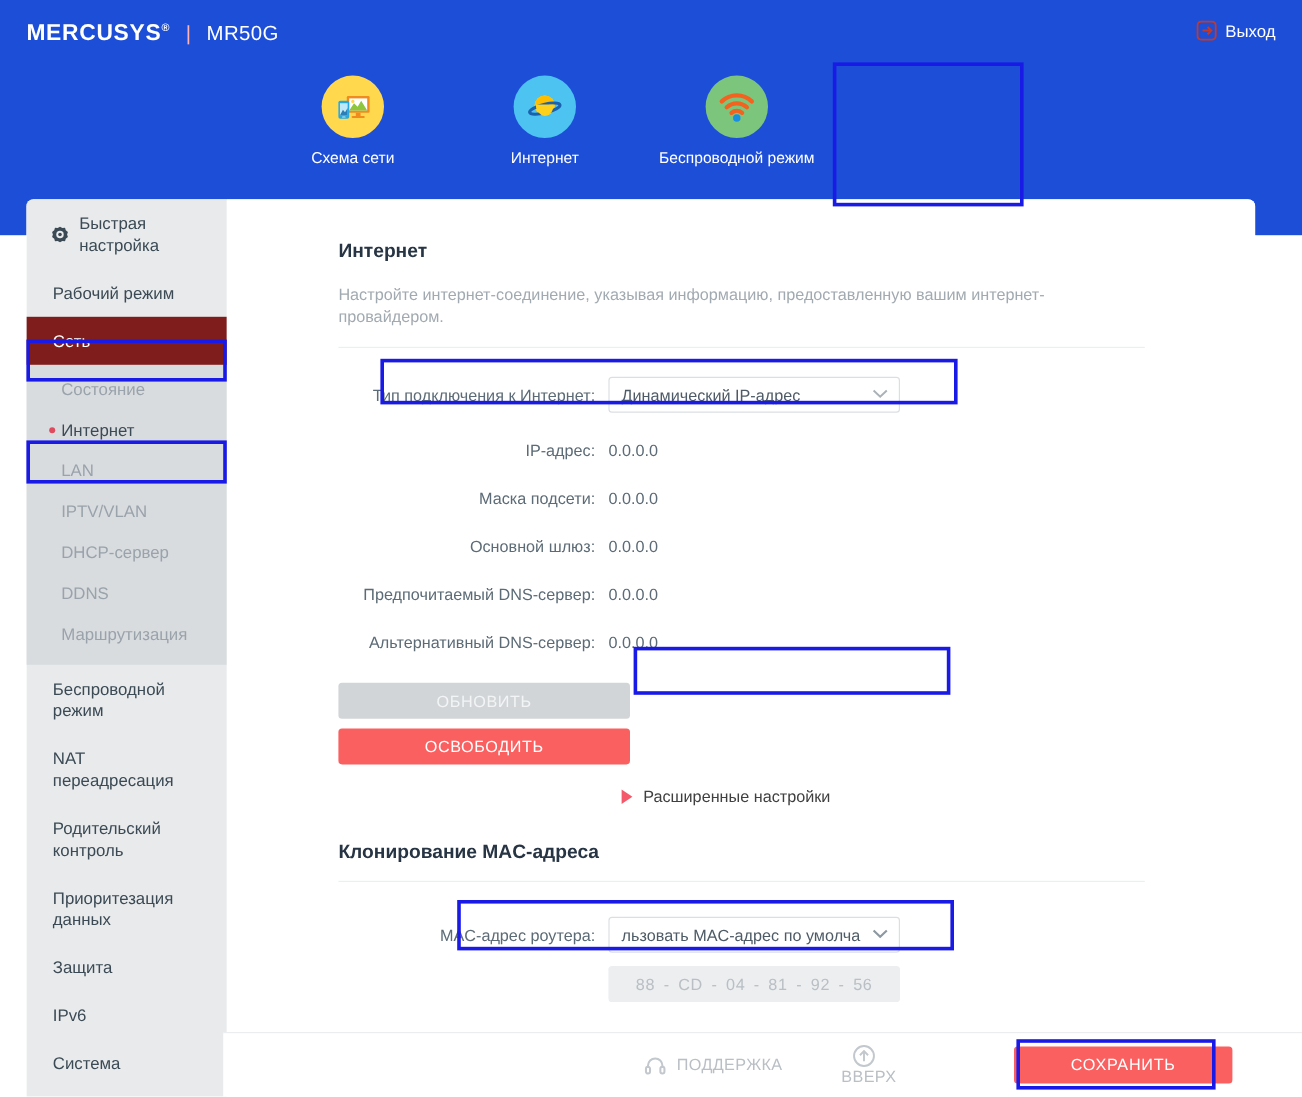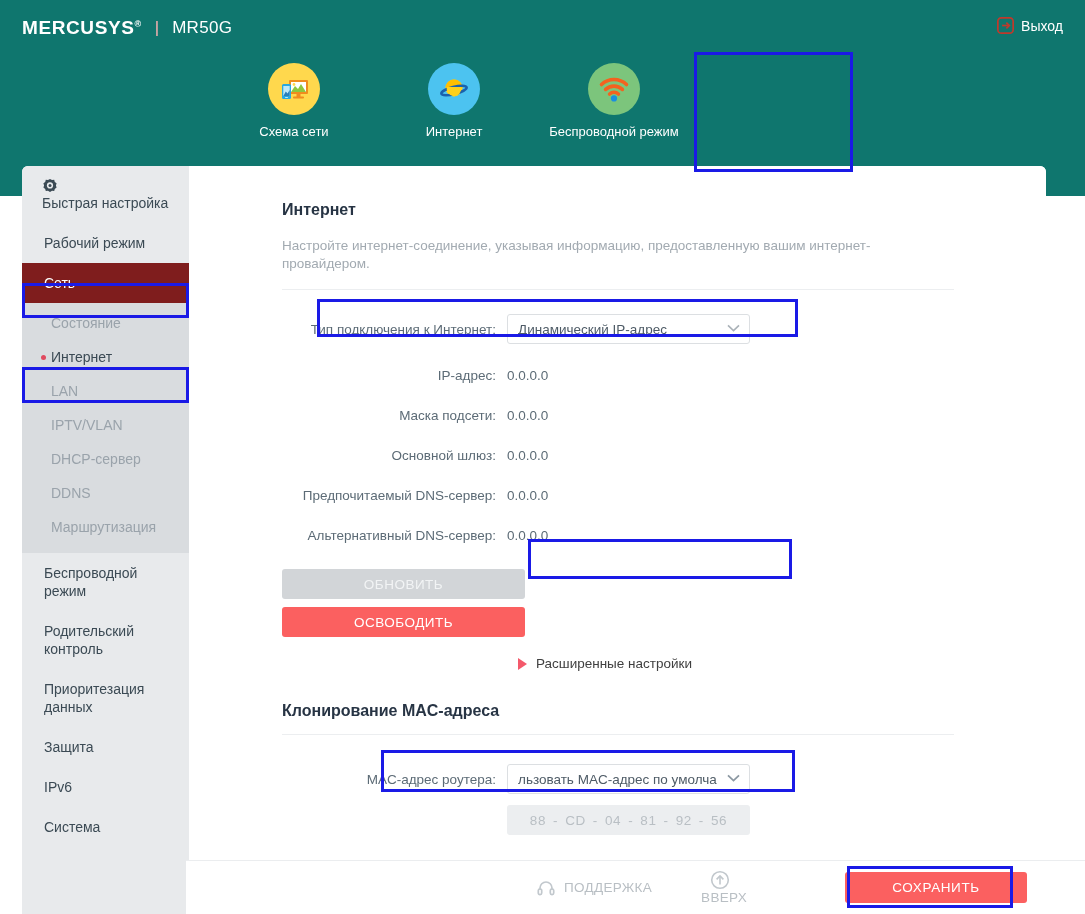--- a/index.html
+++ b/index.html
@@ -7,21 +7,21 @@
     width: 1085px; height: 914px;
     font-family: "Liberation Sans", sans-serif;
     background: #ffffff;
     overflow: hidden;
   }
   #app { position: relative; width: 1085px; height: 914px; background:#fff; }
 
   
   .header-band {
     position:absolute; left:0; top:0; width:1085px; height:196px;
-    background:#0f766e;
+    background:#1d4ed8;
   }
   .brand { position:absolute; left:22px; top:17px; display:flex; align-items:center; }
   .brand-logo {
     font-size:19px; font-weight:bold; color:#ffffff; letter-spacing:0.6px;
     font-family:"Liberation Sans", sans-serif;
   }
   .brand-logo .reg { font-size:9px; vertical-align:super; }
   .brand-sep { color:#ffb3b3; margin:0 13px; font-size:17px; font-weight:300; }
   .brand-model { font-size:17px; color:#ffffff; letter-spacing:0.3px; }
 
@@ -56,21 +56,21 @@
     background:#ffffff; border-radius:6px 6px 0 0; overflow:hidden;
   }
   .sidebar {
     position:absolute; left:0; top:0; width:167px; height:748px;
     background:#e8eaec;
   }
   .side-item {
     padding:11px 0 11px 22px; font-size:14px; color:#3b4a54; line-height:18px; cursor:pointer;
     position:relative;
   }
-  .side-item.withicon { display:flex; align-items:flex-start; padding-left:20px;flex-direction:column; }
+  .side-item.withicon { display:flex; align-items:center; padding-left:20px; }
   .side-gear { width:16px; height:16px; margin-right:8px; margin-top:1px; flex:0 0 auto; }
   .side-item.selected { background:#7f1d1d; color:#ffffff; }
   .submenu { background:#d9dcdf; padding:3px 0 9px 0; }
   .sub-item {
     padding:9px 0 9px 29px; font-size:14px; color:#9aa3ab; cursor:pointer; position:relative;
   }
   .sub-item.active { color:#3b4a54; }
   .sub-item.active .bullet {
     position:absolute; left:19px; top:15px; width:5px; height:5px;
     border-radius:50%; background:#e04a5f;
@@ -226,20 +226,21 @@
         <div class="sub-item">Состояние</div>
         <div class="sub-item active"><span class="bullet"></span><span>Интернет</span></div>
         <div class="sub-item">LAN</div>
         <div class="sub-item">IPTV/VLAN</div>
         <div class="sub-item">DHCP-сервер</div>
         <div class="sub-item">DDNS</div>
         <div class="sub-item">Маршрутизация</div>
       </div>
 
       <div class="side-item" style="width:140px;">Беспроводной режим</div>
+      <div class="side-item" style="width:140px;">NAT переадресация</div>
       <div class="side-item" style="width:140px;">Родительский контроль</div>
       <div class="side-item" style="width:140px;">Приоритезация данных</div>
       <div class="side-item">Защита</div>
       <div class="side-item">IPv6</div>
       <div class="side-item">Система</div>
     </div>
 
     <div class="content">
       <div class="sect-title">Интернет</div>
       <div class="sect-desc">Настройте интернет-соединение, указывая информацию, предоставленную вашим интернет-провайдером.</div>

